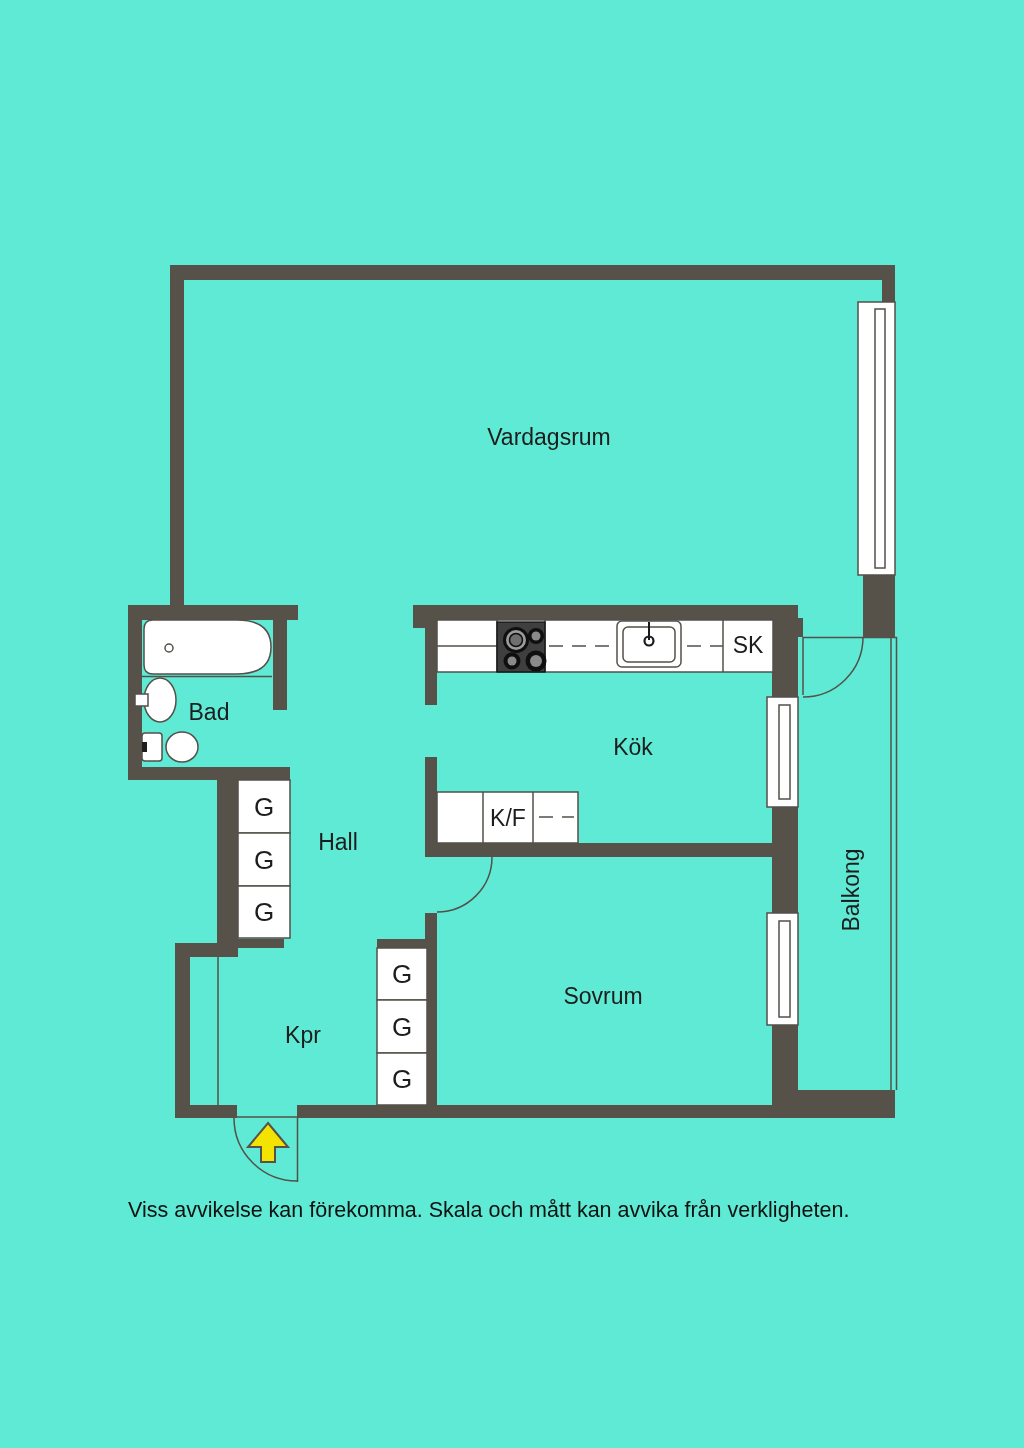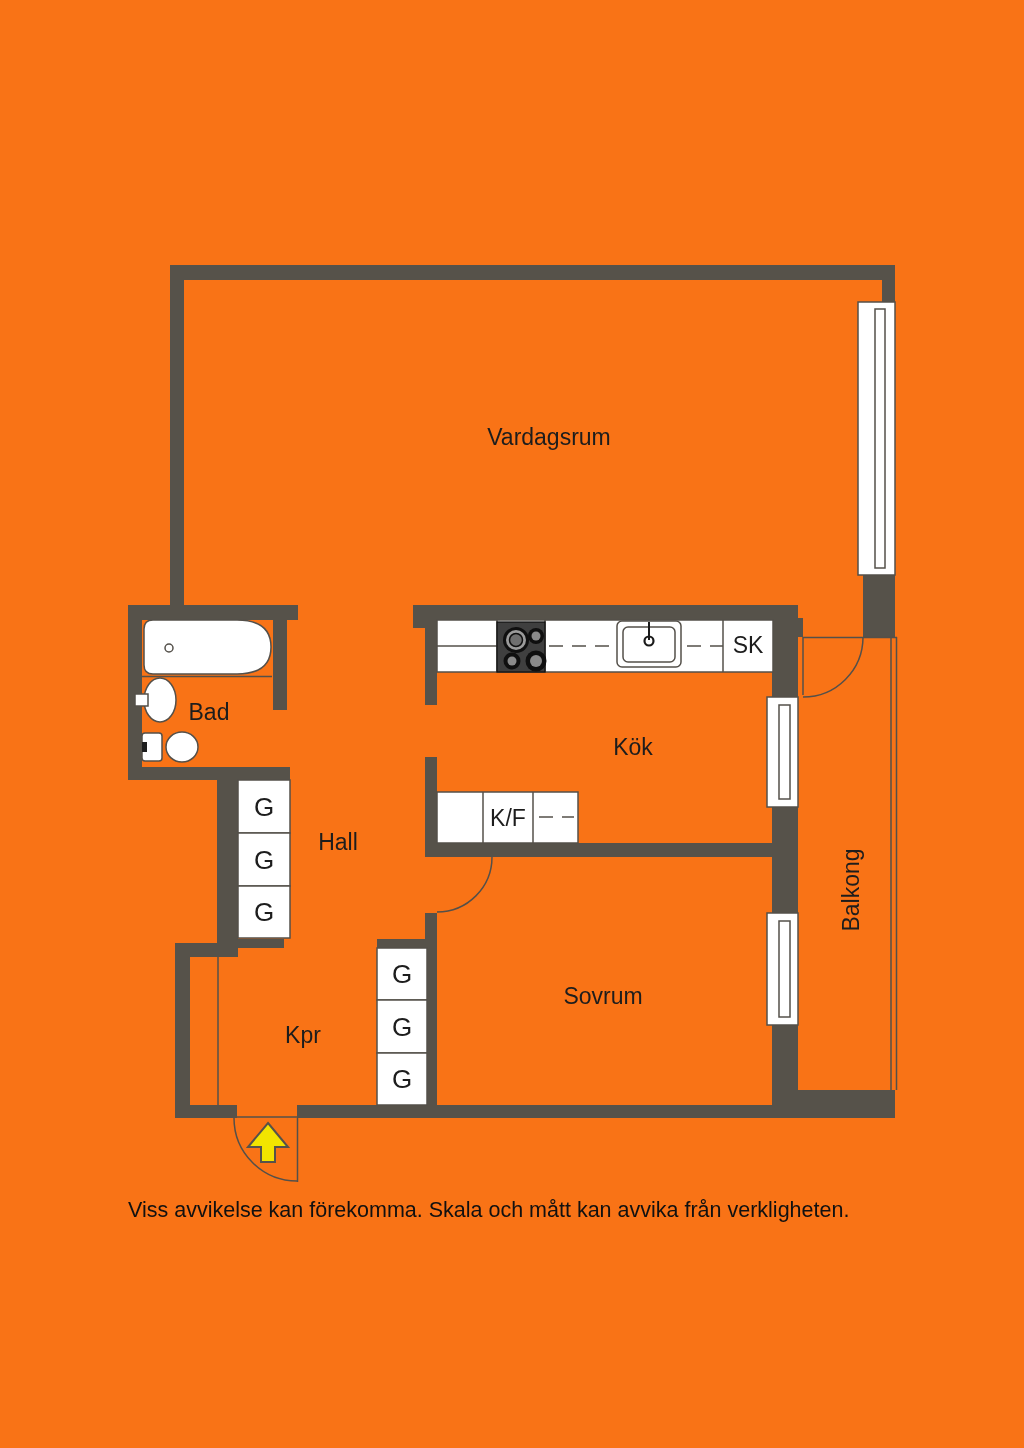--- a/index.html
+++ b/index.html
@@ -1,16 +1,16 @@
 <!DOCTYPE html>
 <html><head>
 <meta charset="utf-8">
 <style>
   html,body{margin:0;padding:0;background:#ffffff;}
-  .canvas{position:relative;width:1024px;height:1448px;background:#f97316;overflow:hidden;
+  .canvas{position:relative;width:1024px;height:1448px;background:#5eead4;overflow:hidden;
           font-family:"Liberation Sans",sans-serif;text-align:center;}
   svg{position:absolute;left:0;top:0;}
   .wall{fill:#56524A;stroke:none;}
   .thin{stroke:#54504A;stroke-width:1.5;fill:none;}
   .fixture{fill:#ffffff;stroke:#54504A;stroke-width:1.5;}
   .cell{fill:#ffffff;stroke:#54504A;stroke-width:1.5;}
   .winbox{fill:#ffffff;stroke:#54504A;stroke-width:1.5;}
   .dash{stroke:#54504A;stroke-width:1.5;stroke-dasharray:14 9;fill:none;}
   .room-label{font-size:23px;fill:#1d1d1d;}
   .g-label{font-size:26px;fill:#1d1d1d;}

